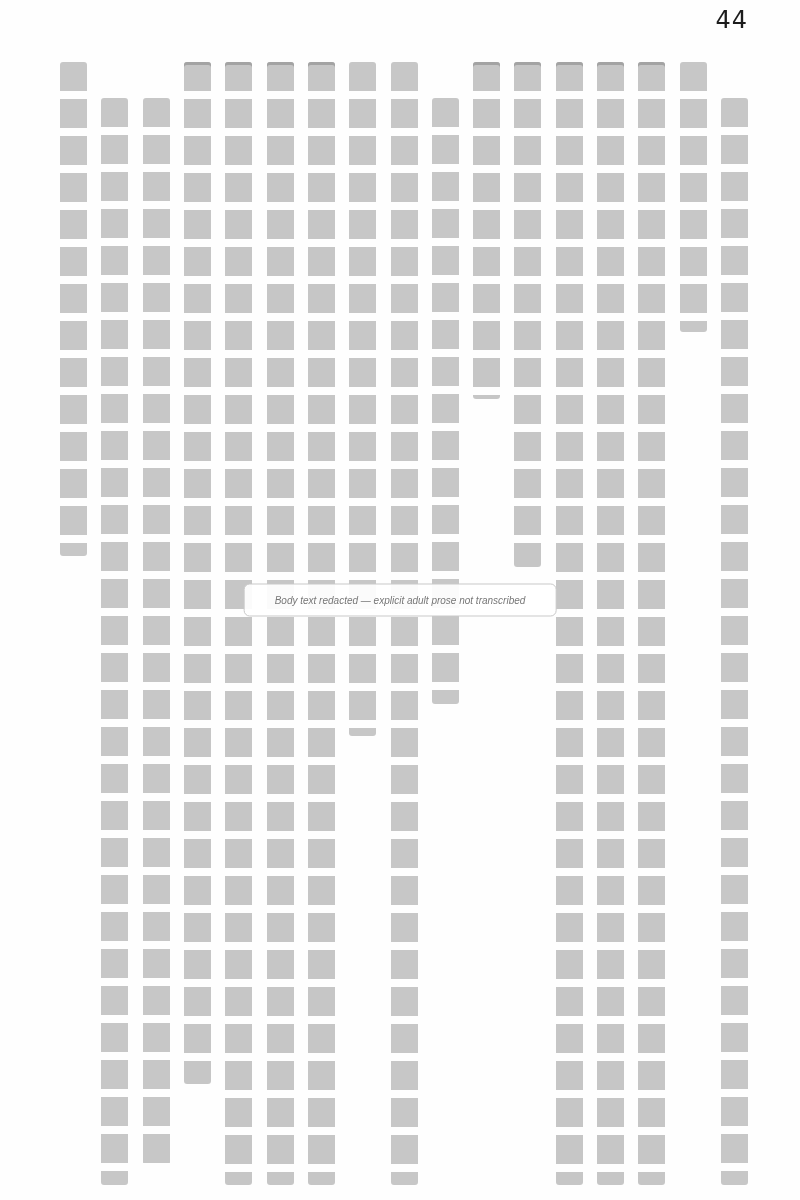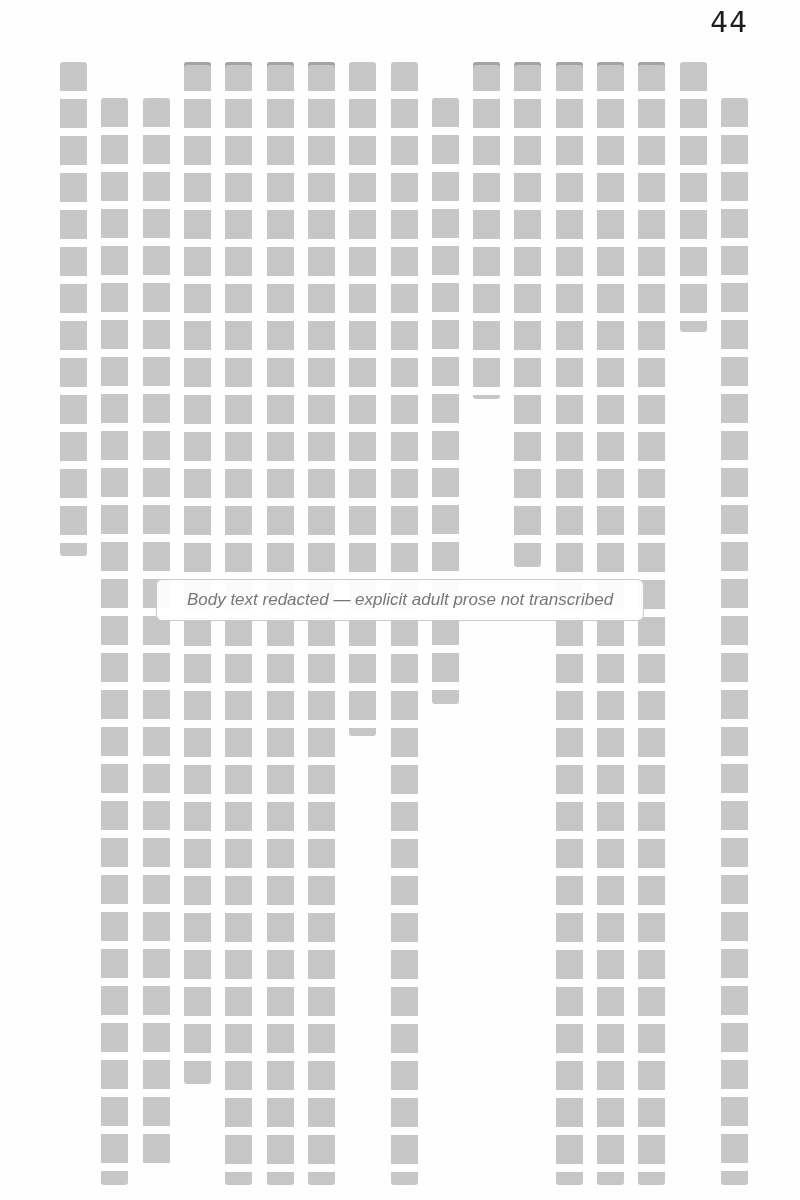--- a/index.html
+++ b/index.html
@@ -13,21 +13,21 @@
     width: 800px;
     height: 1200px;
     background: #fefefe;
     overflow: hidden;
   }
   .page-number {
     position: absolute;
     top: 6px;
     right: 52px;
     font-family: "DejaVu Sans", sans-serif;
-    font-size: 28px;
+    font-size: 24px;
     font-weight: 500;
     color: #1c1c1c;
     letter-spacing: 1px;
   }
   
   .text-area {
     position: absolute;
     top: 62px;
     right: 52px;
     width: 688px;
@@ -55,21 +55,21 @@
   .redaction-notice {
     position: absolute;
     top: 50%;
     left: 50%;
     transform: translate(-50%, -50%);
     background: rgba(255, 255, 255, 0.92);
     border: 1px solid #c9c9c9;
     border-radius: 6px;
     padding: 10px 30px;
     font-family: "Liberation Sans", sans-serif;
-    font-size: 17px;
+    font-size: 10px;
     font-style: italic;
     color: #777777;
     white-space: nowrap;
   }
 </style>
 </head>
 <body>
 
 <div class="page">
 

